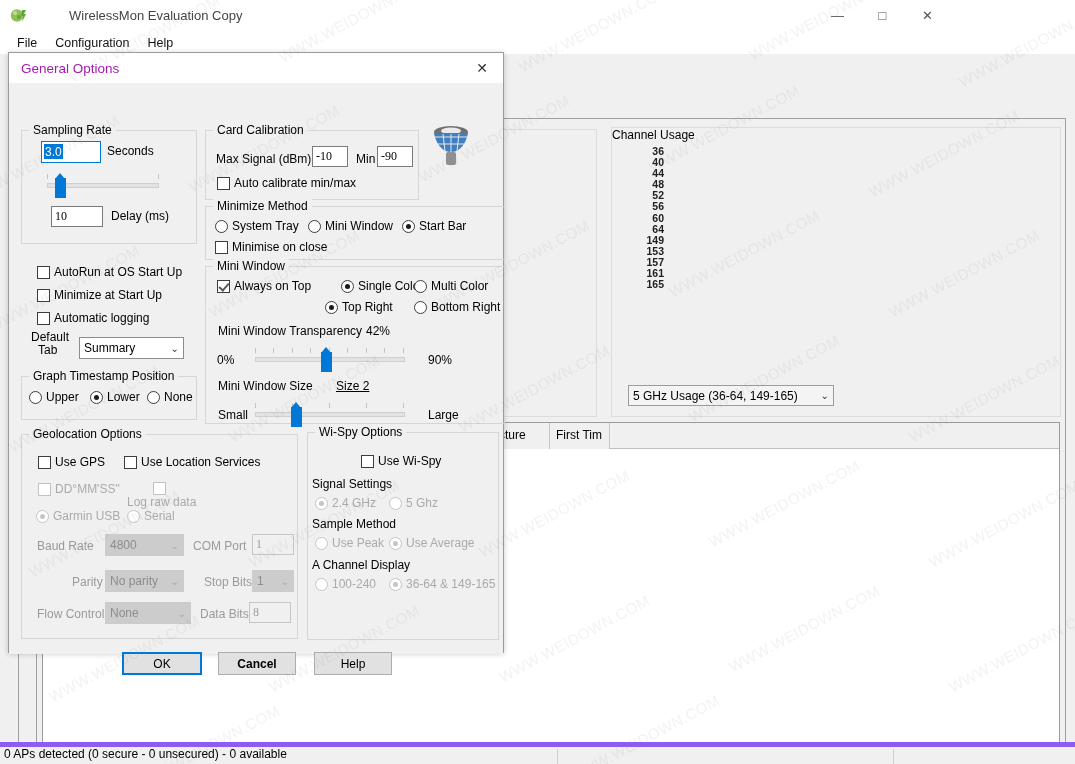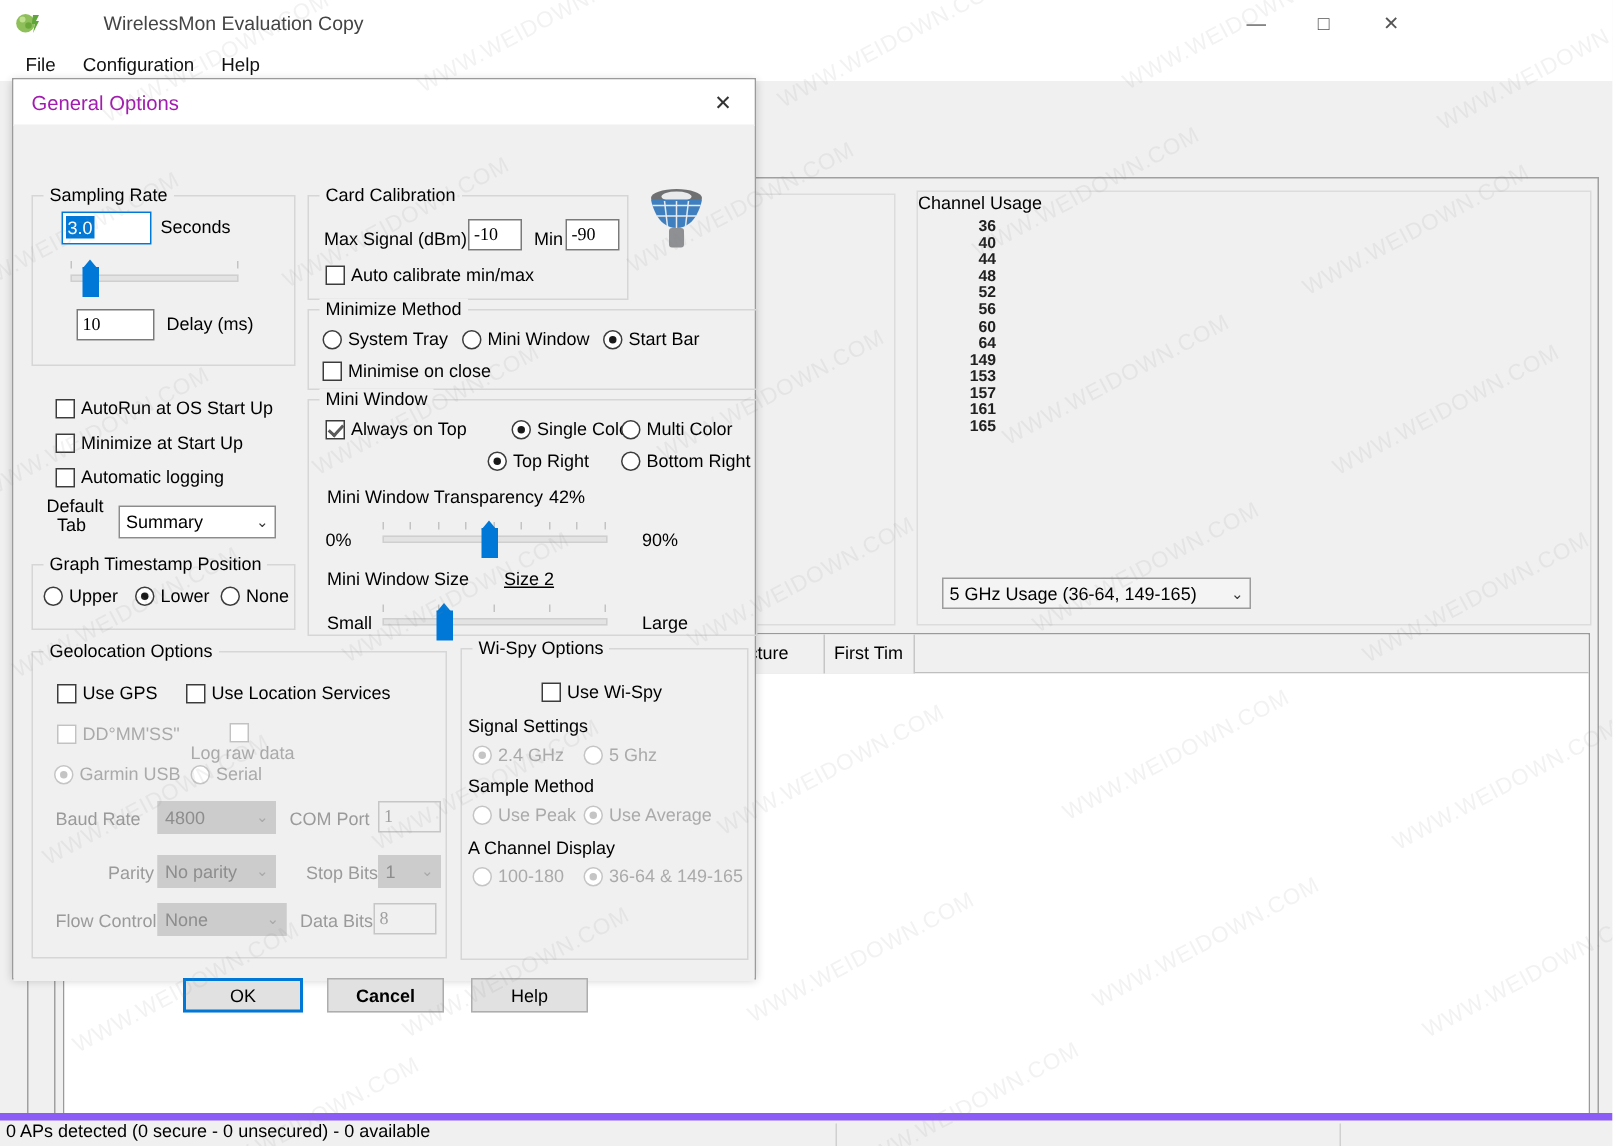--- a/index.html
+++ b/index.html
@@ -657,21 +657,21 @@
         <span class="dot"></span>
         <span>Use Peak</span>
       </div>
       <div class="rd dis on" style="left:380px; top:452px;">
         <span class="dot"></span>
         <span>Use Average</span>
       </div>
       <div class="lbl" style="left:303px; top:474px;">A Channel Display</div>
       <div class="rd dis" style="left:306px; top:493px;">
         <span class="dot"></span>
-        <span>100-180</span>
+        <span>100-240</span>
       </div>
       <div class="rd dis on" style="left:380px; top:493px;">
         <span class="dot"></span>
         <span>36-64 &amp; 149-165</span>
       </div>
 
       <div class="btn default" style="left:113px; top:568px; width:80px;">
         <span>OK</span>
       </div>
       <div class="btn" style="left:209px; top:568px; width:78px;font-weight:bold;">

